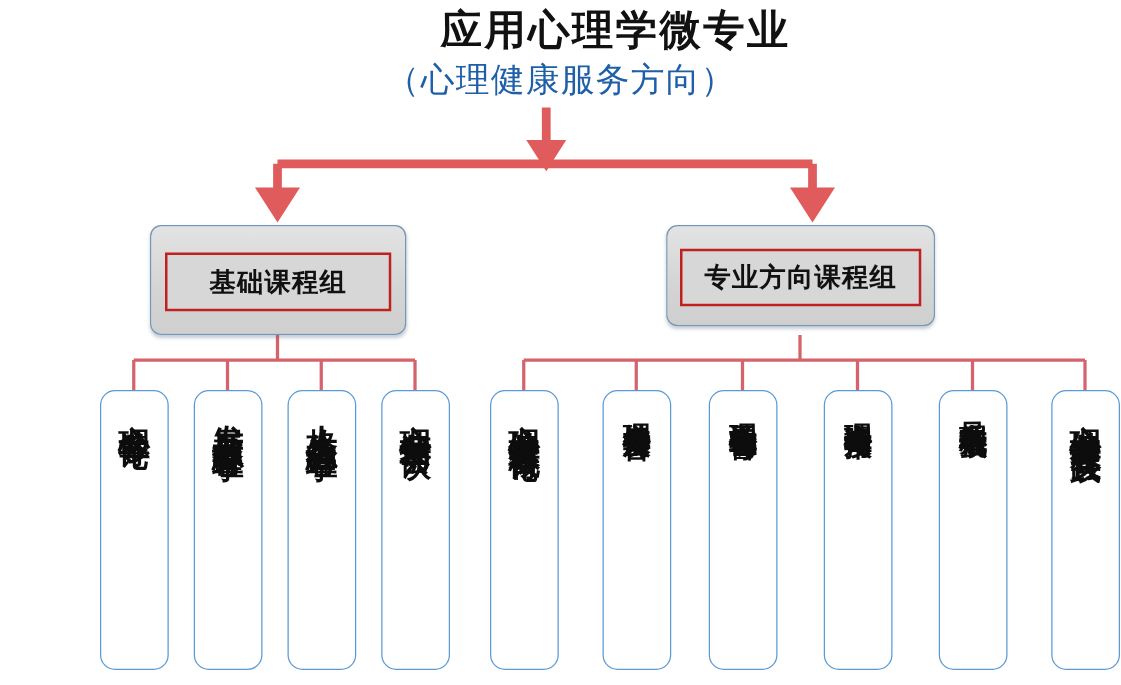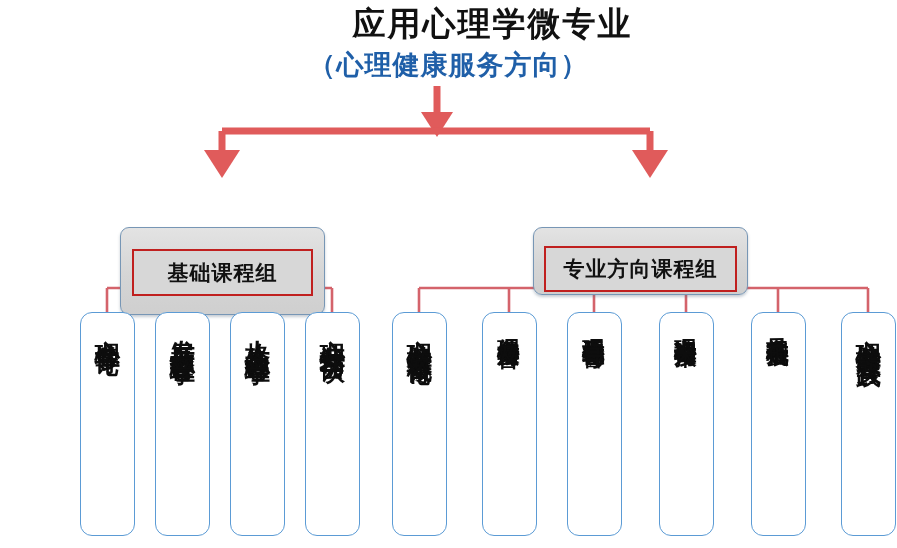--- a/index.html
+++ b/index.html
@@ -36,36 +36,35 @@
     white-space: nowrap;
     padding-left: 44px;
   }
   .title-sub {
     position: absolute;
     left: 0;
     top: 48px;
     width: 897px;
     text-align: center;
     font-family: "DejaVu Serif", "Liberation Serif", serif;
-    font-weight: bold;
+    font-weight: normal;
     font-size: 27px;
     letter-spacing: 1px;
     color: #1f5fa8;
     line-height: 34px;
     white-space: nowrap;
   }
   
   .group-box {
     position: absolute;
     border: 1.5px solid #7796b5;
     border-radius: 9px;
     background: linear-gradient(180deg, #e3e3e3 0%, #d5d5d5 55%, #cfcfcf 100%);
     box-shadow: 0 2px 3px rgba(90,110,130,0.35);
     box-sizing: border-box;
-    margin-top: 47px;
   }
   .group-inner {
     position: absolute;
     border: 2.5px solid #c0201f;
     background: #d7d7d7;
     box-sizing: border-box;
     display: flex;
     align-items: center;
     justify-content: center;
   }
@@ -149,21 +148,21 @@
   <div class="title-main">应用心理学微专业</div>
   <div class="title-sub">（心理健康服务方向）</div>
 </div>
 
 <div class="group-box" style="left:120px; top:180px; width:205px; height:88px;">
   <div class="group-inner" style="left:11px; top:21px; right:11px; height:47px;">
     <span class="group-label">基础课程组</span>
   </div>
 </div>
 
-<div class="group-box" style="left:533px; top:180px; width:215px; height:68px;">
+<div class="group-box" style="left:533px; top:180px; width:215px; height:81px;">
   <div class="group-inner" style="left:10px; top:18px; right:10px; height:46px;">
     <span class="group-label">专业方向课程组</span>
   </div>
 </div>
 
 <div class="leaf-box" style="left:80px; top:312px; width:55px; height:224px;">
   <span class="leaf-label">心理学导论</span>
 </div>
 <div class="leaf-box" style="left:155px; top:312px; width:55px; height:224px;">
   <span class="leaf-label">发展与教育心理学</span>

